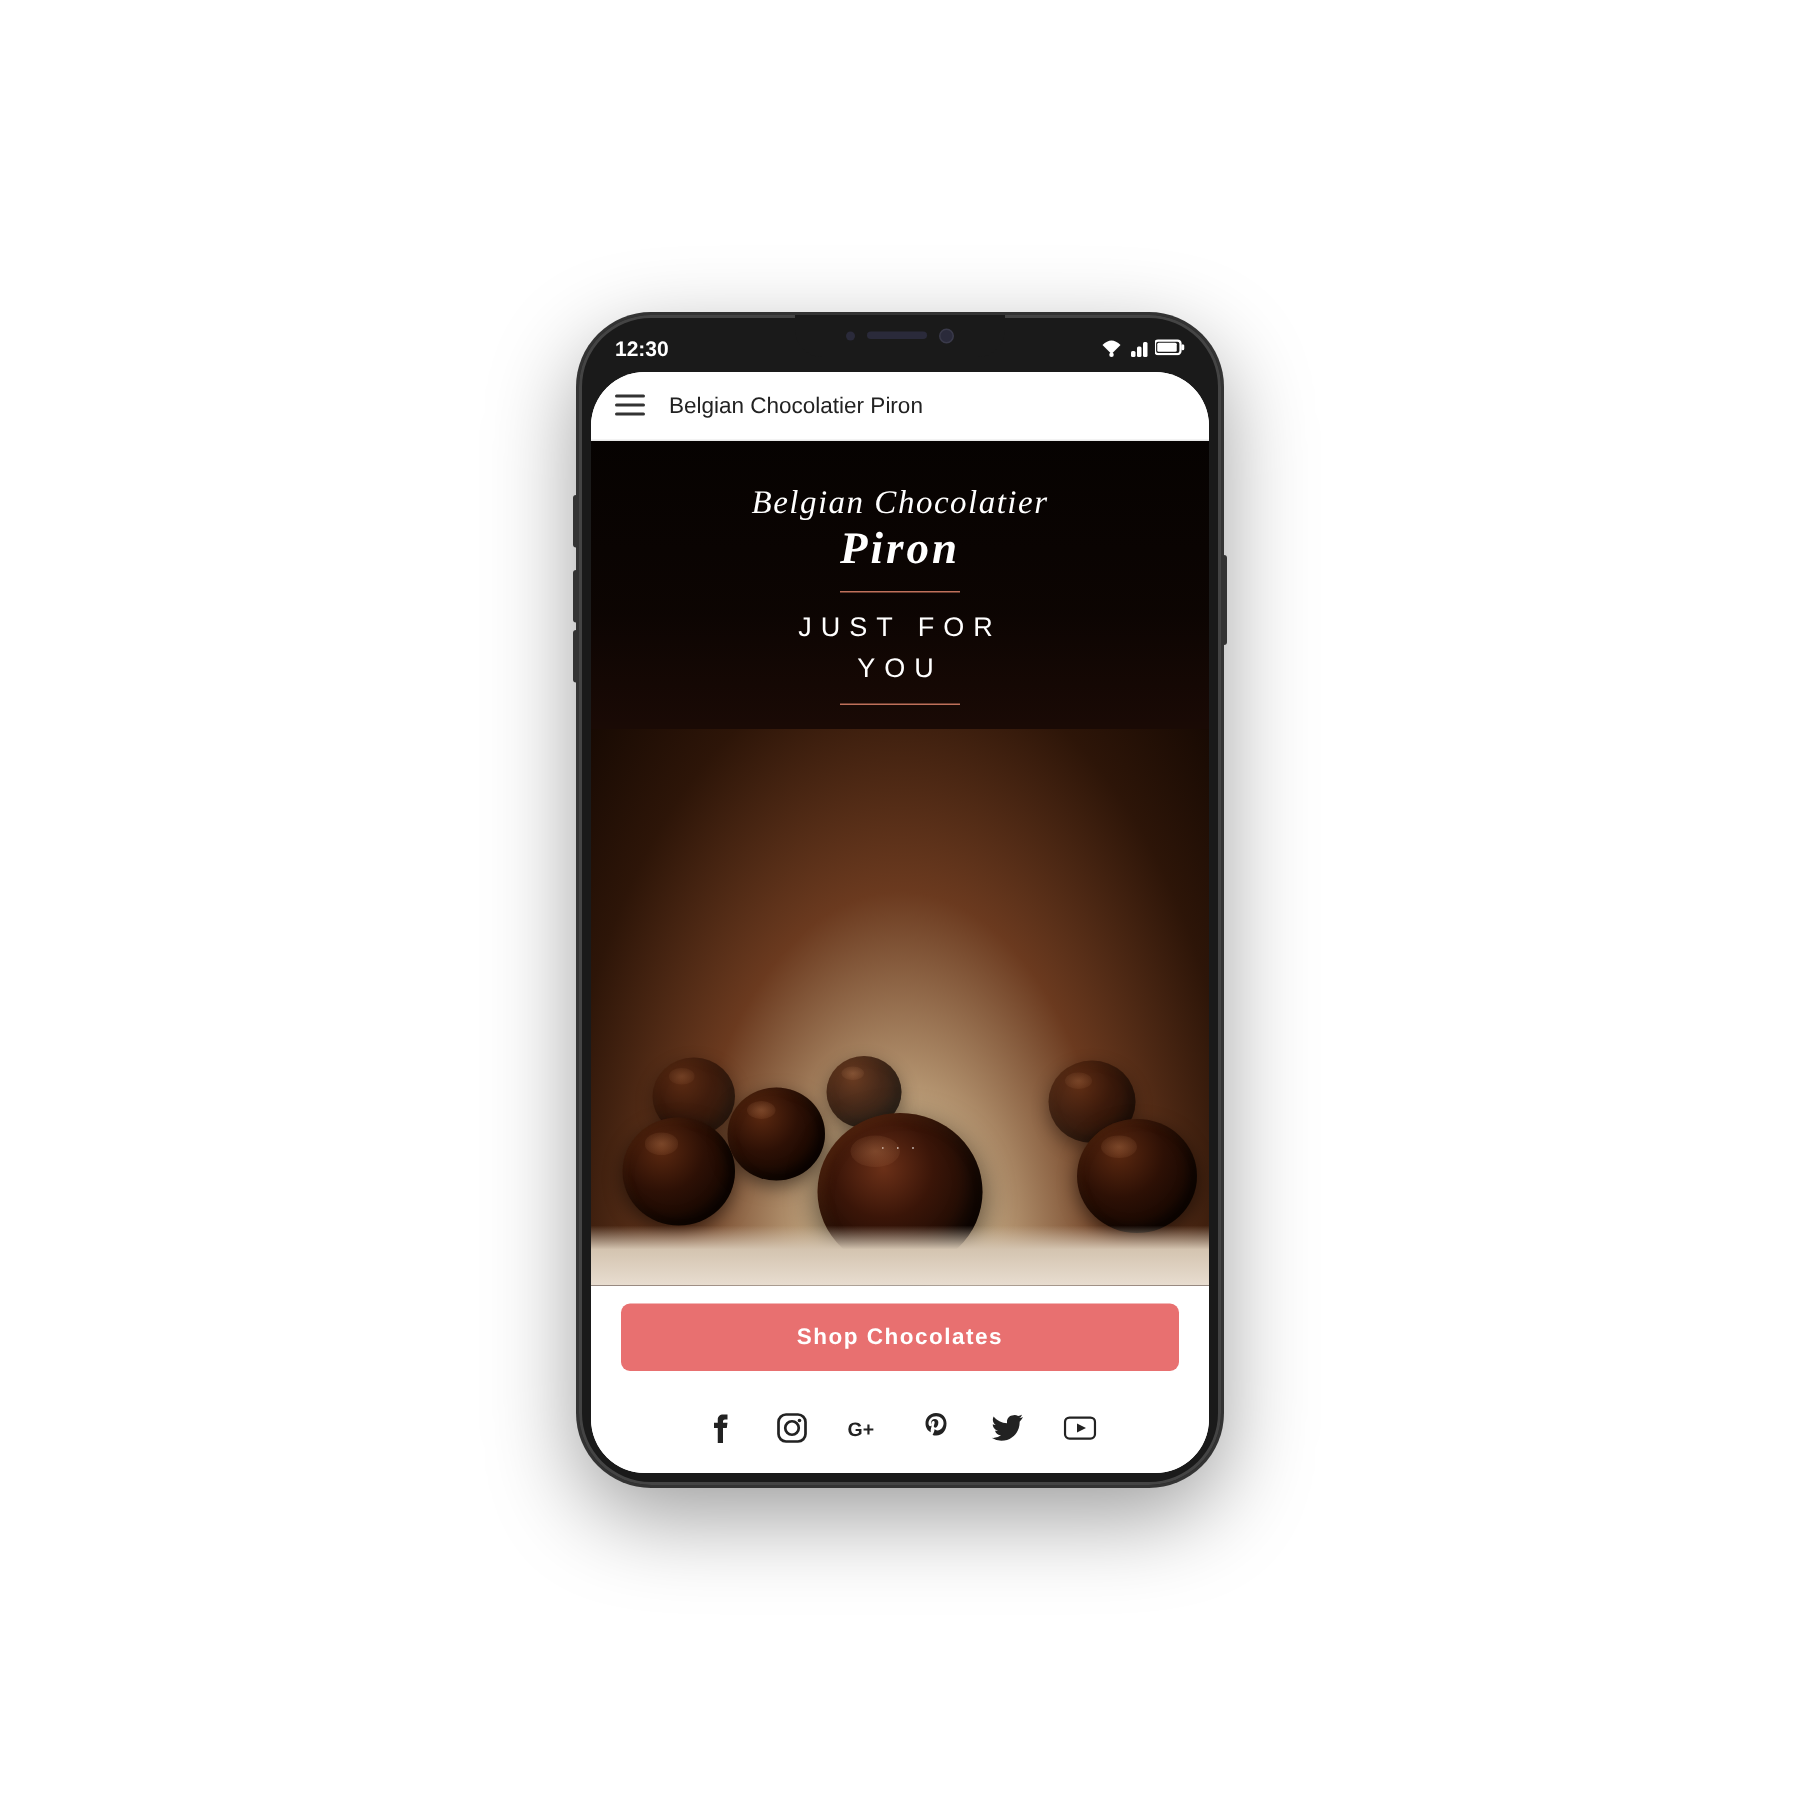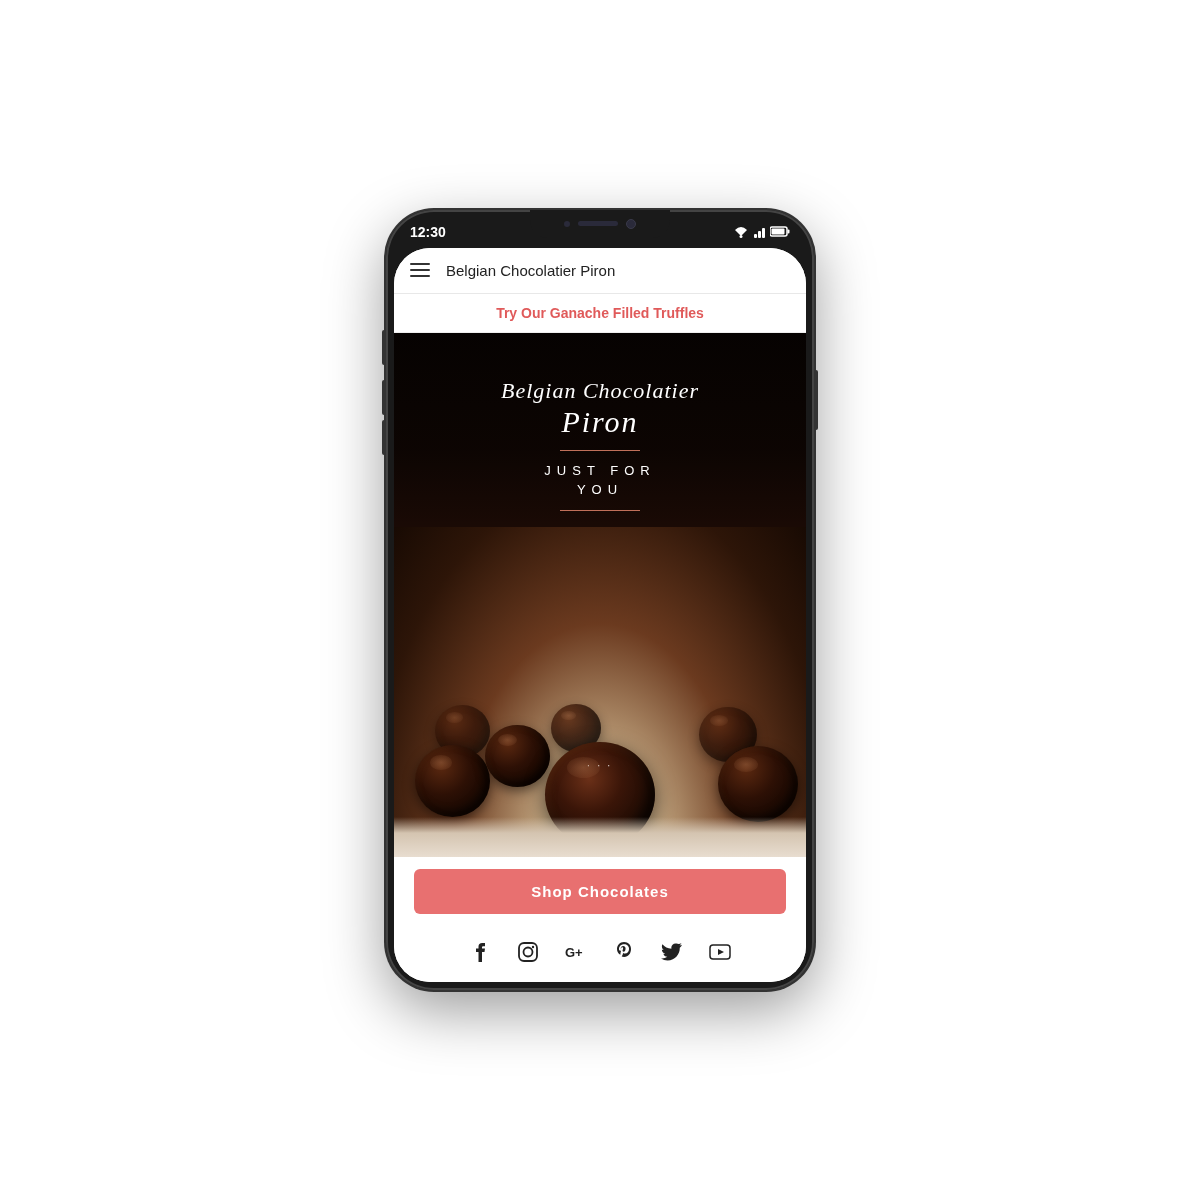--- a/index.html
+++ b/index.html
@@ -184,21 +184,21 @@
       background: #1a0a05;
       overflow: hidden;
       display: flex;
       flex-direction: column;
       align-items: center;
     }
 
     
     .hero-top {
       width: 100%;
-      padding: 45px 20px 16px;
+      padding: 28px 20px 16px;
       display: flex;
       flex-direction: column;
       align-items: center;
       background: linear-gradient(to bottom, rgba(5,2,1,0.95) 0%, rgba(10,4,2,0.85) 60%, transparent 100%);
       position: relative;
       z-index: 2;
     }
 
     .brand-logo-text {
       color: white;
@@ -209,35 +209,35 @@
 
     .brand-logo-main {
       font-size: 22px;
       font-style: italic;
       font-weight: 400;
       letter-spacing: 1px;
     }
 
     .brand-logo-sub {
       font-size: 30px;
-      font-weight: 400;
+      font-weight: 700;
       font-style: italic;
       letter-spacing: 2px;
     }
 
     .brand-divider {
       width: 80px;
       height: 1px;
       background: #c0705a;
       margin: 10px auto 10px;
     }
 
     .hero-tagline {
       color: white;
-      font-size: 13px;
+      font-size: 18px;
       font-weight: 300;
       letter-spacing: 6px;
       text-align: center;
       line-height: 1.5;
       text-transform: uppercase;
     }
 
     .hero-divider-bottom {
       width: 80px;
       height: 1px;
@@ -456,23 +456,20 @@
 
     <div class="app-header">
       <div class="hamburger-icon">
         <span></span>
         <span></span>
         <span></span>
       </div>
       <span class="app-title">Belgian Chocolatier Piron</span>
     </div>
 
-    <div class="promo-banner">
-      <span class="promo-text">Try Our Ganache Filled Truffles</span>
-    </div>
 
     <div class="hero-section">
       <div class="hero-image-container">
 
         <div class="hero-top">
           <div class="brand-logo-text">
             <div class="brand-logo-main">Belgian Chocolatier</div>
             <div class="brand-logo-sub">Piron</div>
           </div>
           <div class="brand-divider"></div>

